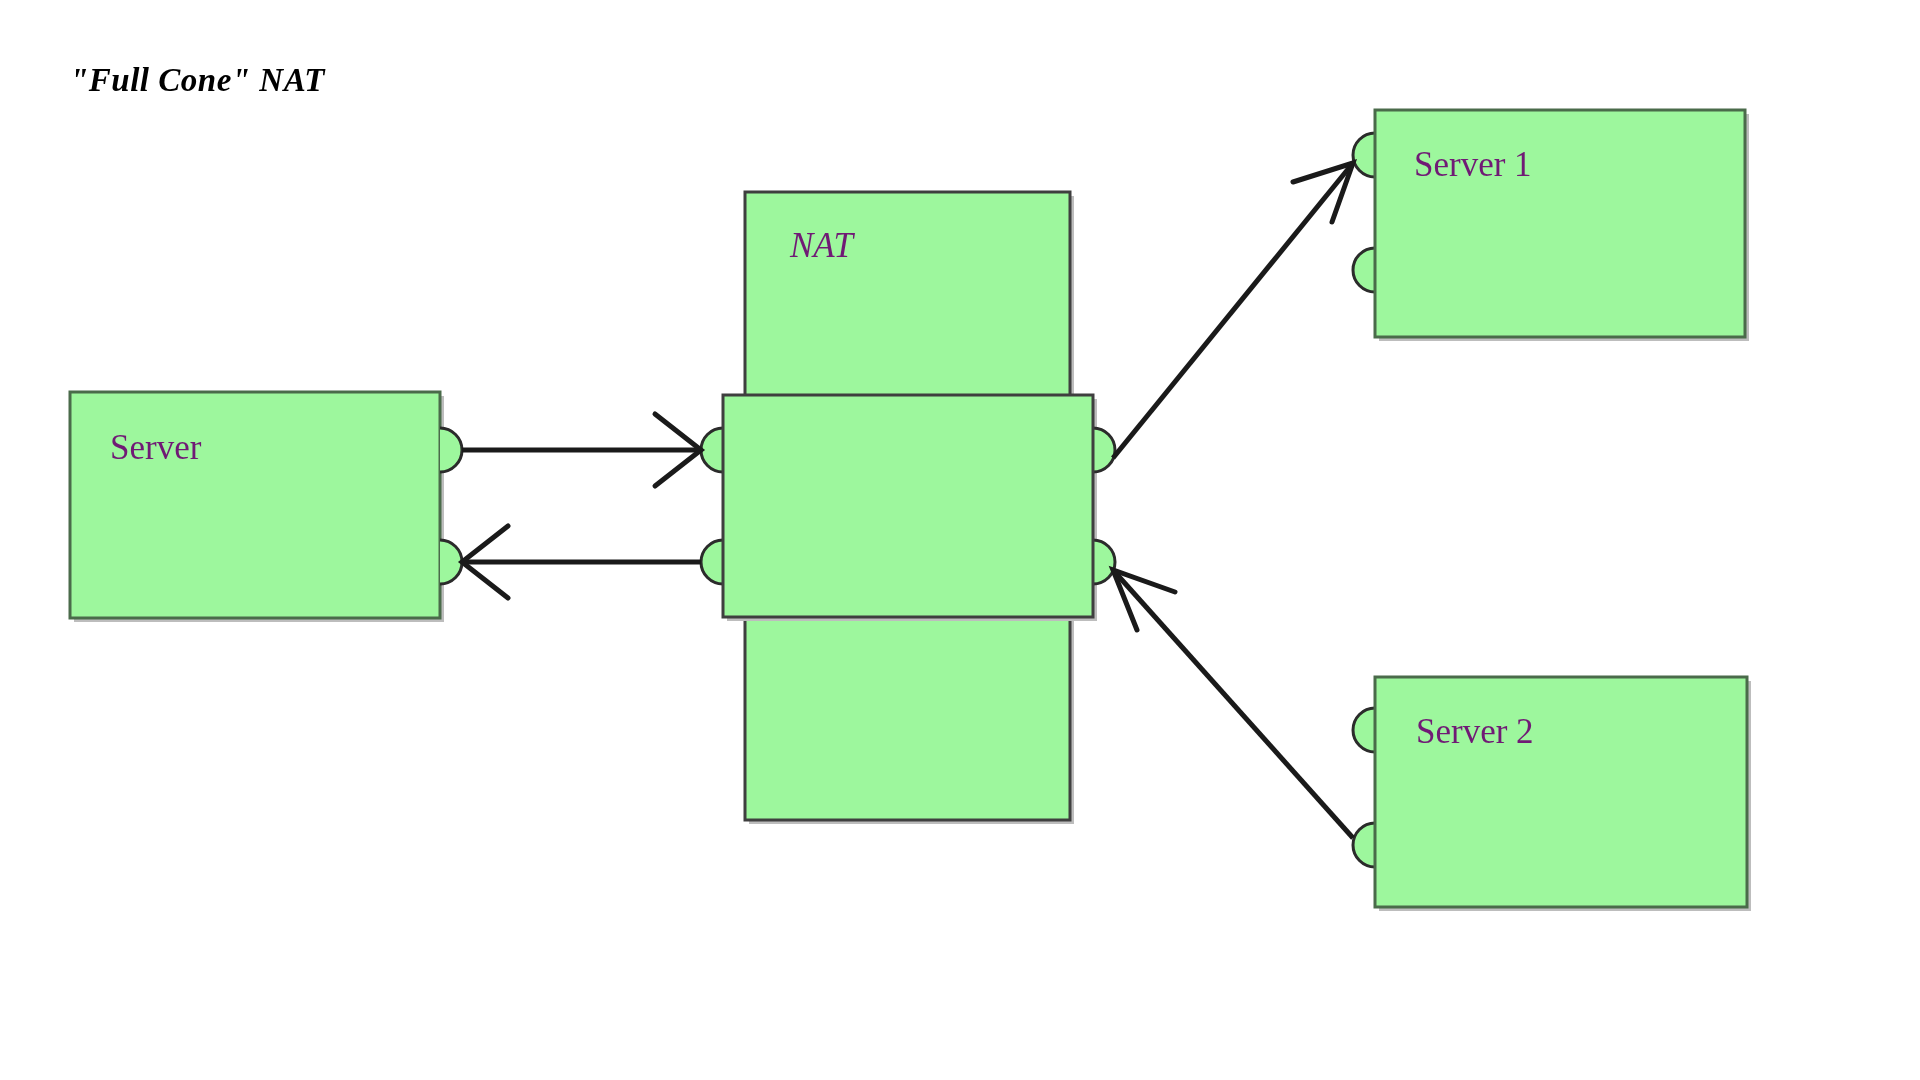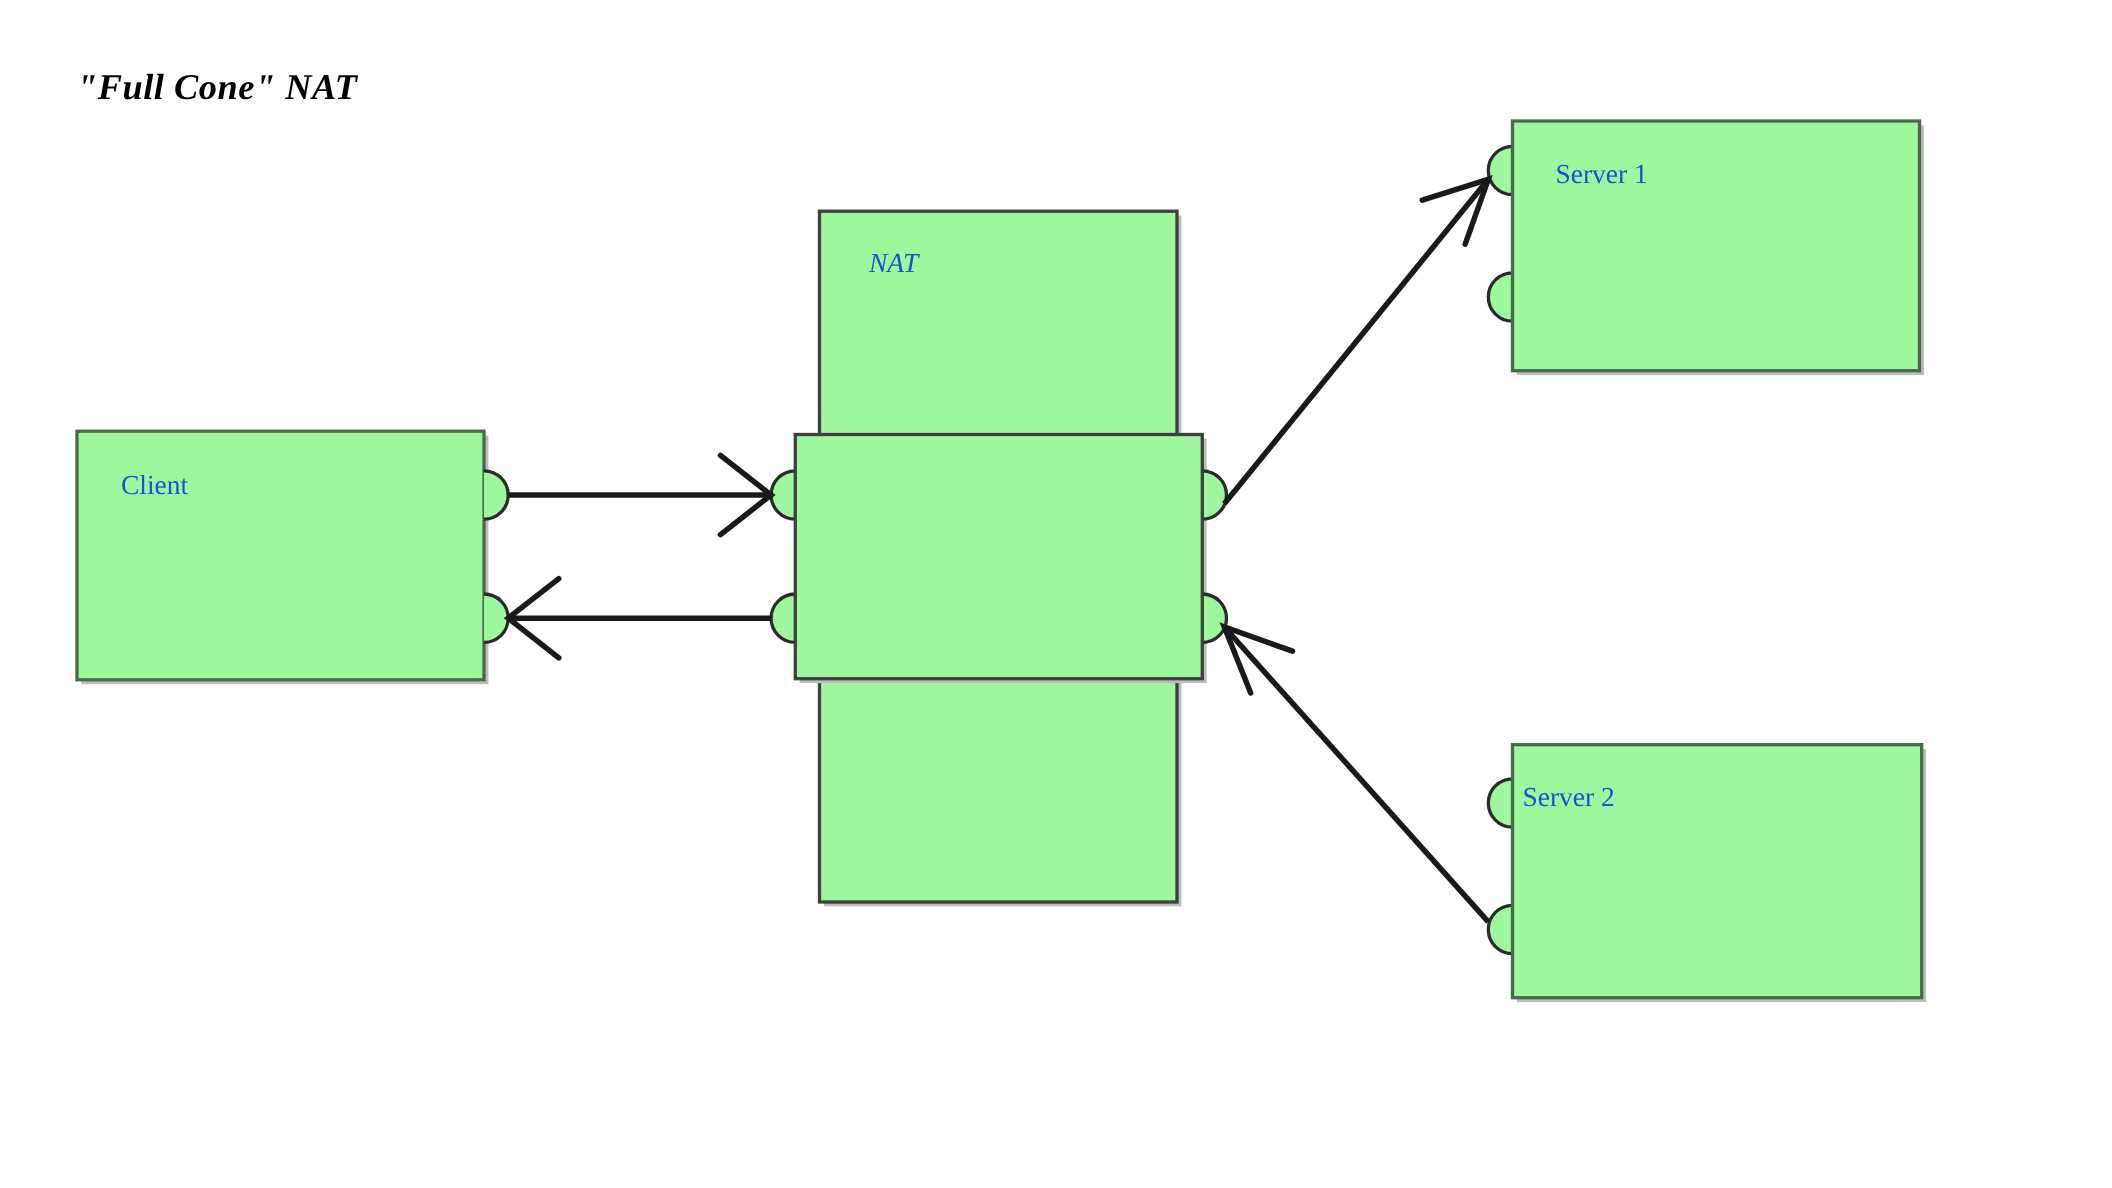--- a/index.html
+++ b/index.html
@@ -33,22 +33,22 @@
     font-size: 33px;
     color: #000000;
     letter-spacing: 0.5px;
     white-space: nowrap;
   }
   .node-label {
     position: absolute;
     font-family: "Liberation Serif", "DejaVu Serif", serif;
     font-weight: normal;
     font-style: normal;
-    font-size: 25px;
-    color: #1d4ed8;
+    font-size: 35px;
+    color: #701a75;
     white-space: nowrap;
   }
 </style>
 </head>
 <body>
 
 <div id="canvas">
 
   <div class="diagram-title">"Full Cone" NAT</div>
 
@@ -110,21 +110,21 @@
       <path d="M 1293 182 L 1353 163 L 1332 222" fill="none" stroke="#1a1a1a" stroke-width="5" stroke-linecap="round" stroke-linejoin="miter"></path>
     </g>
 
     <g>
       <line x1="1353" y1="838" x2="1113" y2="570" stroke="#1a1a1a" stroke-width="5"></line>
       <path d="M 1175 592 L 1113 570 L 1137 630" fill="none" stroke="#1a1a1a" stroke-width="5" stroke-linecap="round" stroke-linejoin="miter"></path>
     </g>
 
   </svg>
 
-  <div class="node-label" style="left:110px; top:428px;">Client</div>
+  <div class="node-label" style="left:110px; top:428px;">Server</div>
 
   <div class="node-label" style="left:790px; top:226px;font-style:italic;">NAT</div>
 
   <div class="node-label" style="left:1414px; top:145px;">Server 1</div>
 
-  <div class="node-label" style="left:1384px; top:712px;font-family:Liberation Serif, serif;">Server 2</div>
+  <div class="node-label" style="left:1416px; top:712px;font-family:Liberation Serif, serif;">Server 2</div>
 
 </div>
 
 </body></html>

